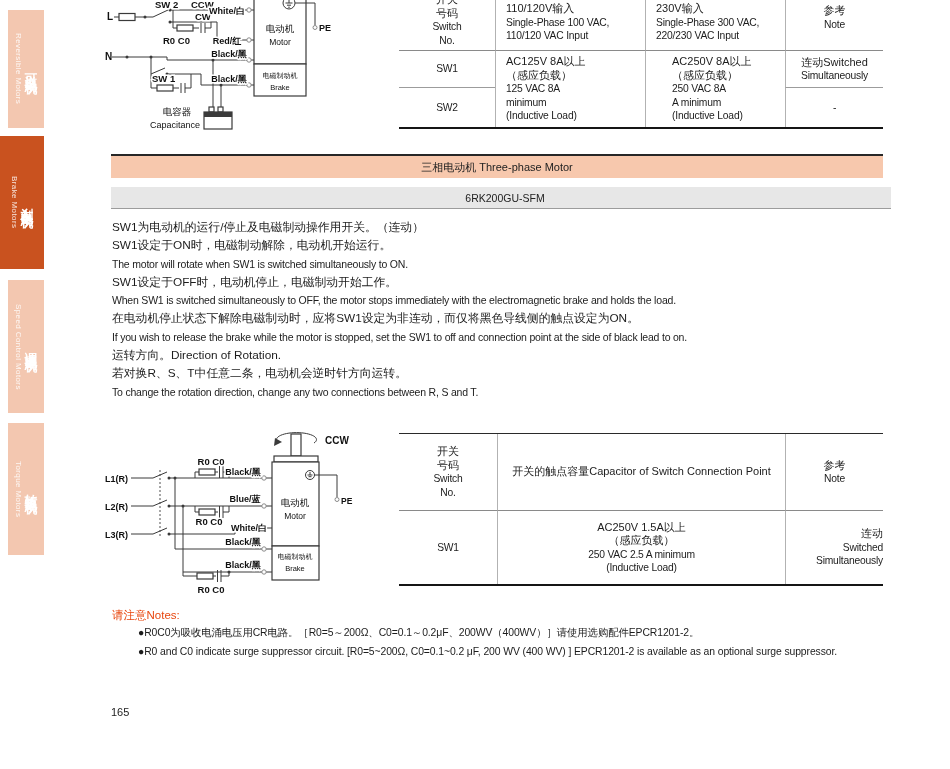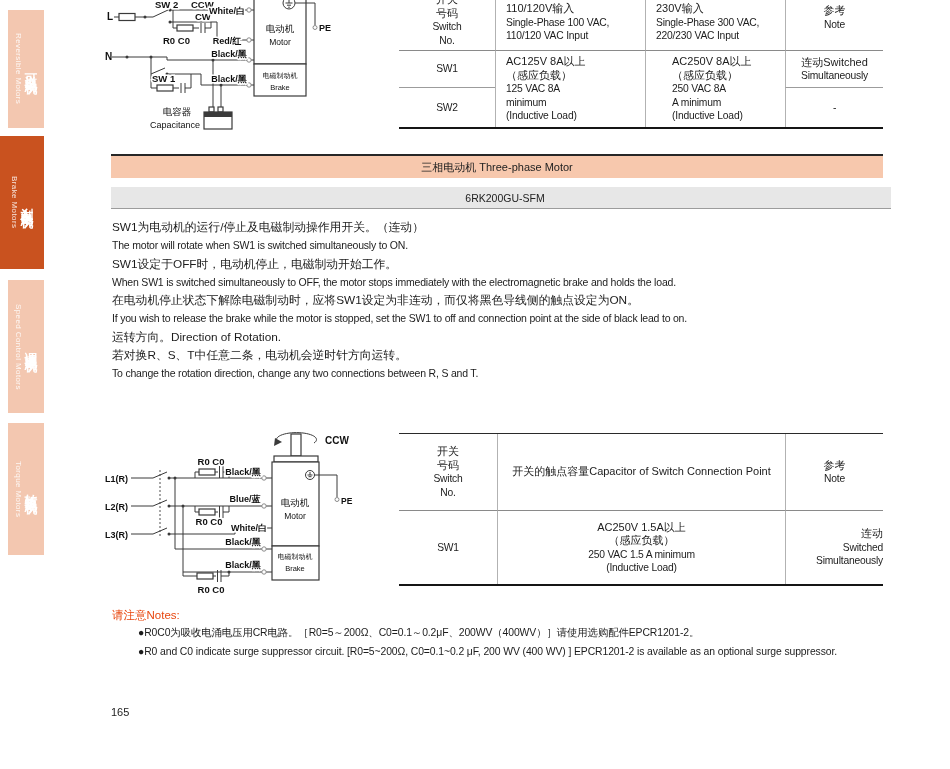--- a/index.html
+++ b/index.html
@@ -226,20 +226,21 @@
   <div class="rule-black" style="top:154px;"></div>
   <div class="bar-salmon" style="top:156px;">
     <span>三相电动机 Three-phase Motor</span>
   </div>
   <div class="bar-gray" style="top:187px;padding-left:8px;">
     <span>6RK200GU-SFM</span>
   </div>
 
   <div class="paras">
     <div class="p-zh">SW1为电动机的运行/停止及电磁制动操作用开关。（连动）</div>
+    <div class="p-zh">SW1设定于ON时，电磁制动解除，电动机开始运行。</div>
     <div class="p-en">The motor will rotate when SW1 is switched simultaneously to ON.</div>
     <div class="p-zh">SW1设定于OFF时，电动机停止，电磁制动开始工作。</div>
     <div class="p-en">When SW1 is switched simultaneously to OFF, the motor stops immediately with the electromagnetic brake and holds the load.</div>
     <div class="p-zh">在电动机停止状态下解除电磁制动时，应将SW1设定为非连动，而仅将黑色导线侧的触点设定为ON。</div>
     <div class="p-en">If you wish to release the brake while the motor is stopped, set the SW1 to off and connection point at the side of black lead to on.</div>
     <div class="p-zh">运转方向。Direction of Rotation.</div>
     <div class="p-zh">若对换R、S、T中任意二条，电动机会逆时针方向运转。</div>
     <div class="p-en">To change the rotation direction, change any two connections between R, S and T.</div>
   </div>
 
@@ -349,21 +350,21 @@
     <div class="cell bl bb-h" style="grid-area:1/3;">
       <span class="zh">参考</span>
       <span class="en">Note</span>
     </div>
     <div class="cell" style="grid-area:2/1;">
       <span class="en">SW1</span>
     </div>
     <div class="cell bl" style="grid-area:2/2;">
       <span class="zh">AC250V 1.5A以上</span>
       <span class="zh">（感应负载）</span>
-      <span class="en">250 VAC 1.5 A minimum</span>
+      <span class="en">250 VAC 2.5 A minimum</span>
       <span class="en">(Inductive Load)</span>
     </div>
     <div class="cell bl" style="grid-area:2/3;align-items:flex-end;">
       <span class="zh">连动</span>
       <span class="en">Switched</span>
       <span class="en">Simultaneously</span>
     </div>
   </div>
 
   <div class="note-title">请注意Notes:</div>

